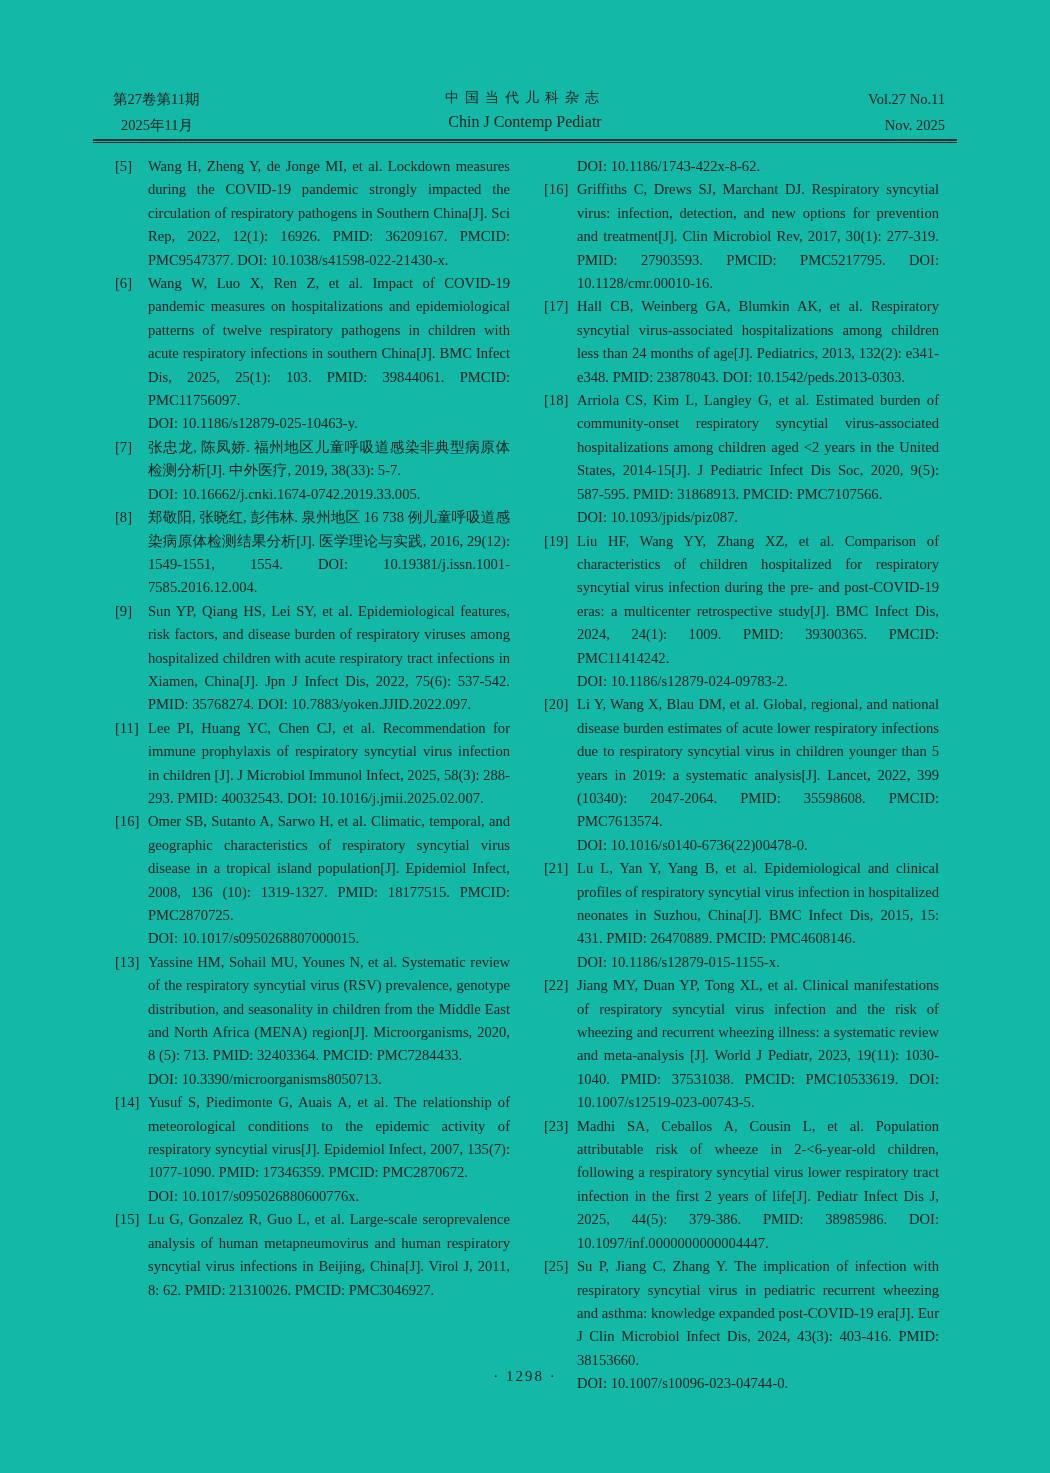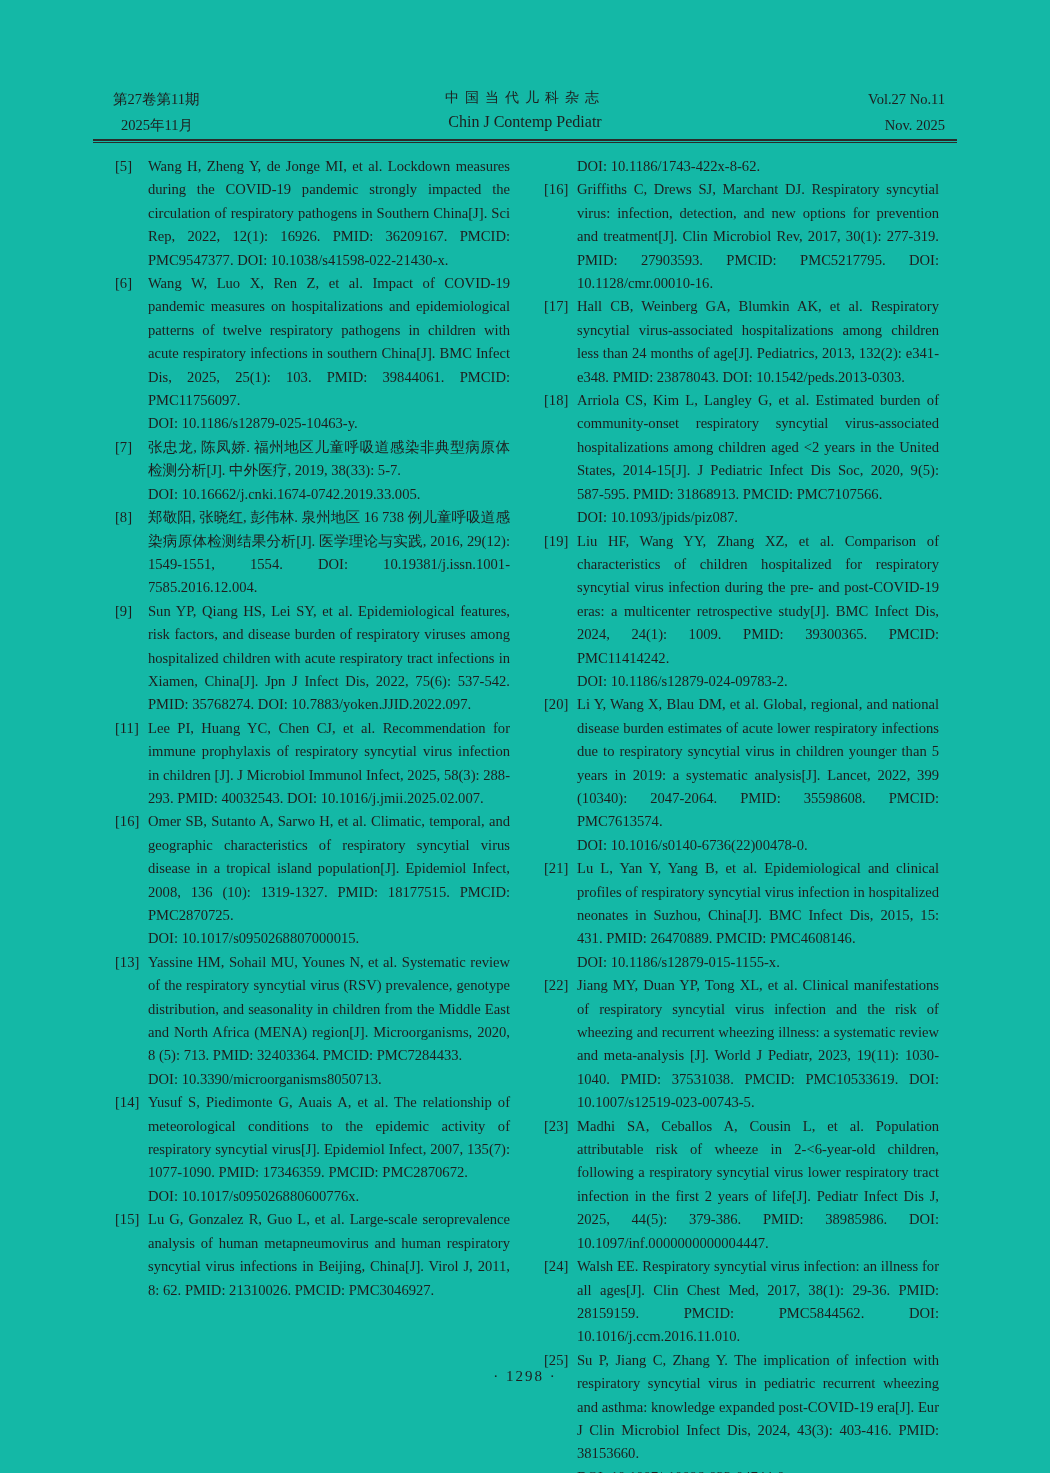--- a/index.html
+++ b/index.html
@@ -173,24 +173,20 @@
         </div>
         <div class="ref">
           <span class="ref-label">[22]</span>
           <div class="ref-text">Jiang MY, Duan YP, Tong XL, et al. Clinical manifestations of respiratory syncytial virus infection and the risk of wheezing and recurrent wheezing illness: a systematic review and meta-analysis [J]. World J Pediatr, 2023, 19(11): 1030-1040. PMID: 37531038. PMCID: PMC10533619. DOI: 10.1007/s12519-023-00743-5.</div>
         </div>
         <div class="ref">
           <span class="ref-label">[23]</span>
           <div class="ref-text">Madhi SA, Ceballos A, Cousin L, et al. Population attributable risk of wheeze in 2-&lt;6-year-old children, following a respiratory syncytial virus lower respiratory tract infection in the first 2 years of life[J]. Pediatr Infect Dis J, 2025, 44(5): 379-386. PMID: 38985986. DOI: 10.1097/inf.0000000000004447.</div>
         </div>
         <div class="ref">
-          <span class="ref-label">[24]</span>
-          <div class="ref-text">Walsh EE. Respiratory syncytial virus infection: an illness for all ages[J]. Clin Chest Med, 2017, 38(1): 29-36. PMID: 28159159. PMCID: PMC5844562. DOI: 10.1016/j.ccm.2016.11.010.</div>
-        </div>
-        <div class="ref">
           <span class="ref-label">[25]</span>
           <div class="ref-text">Su P, Jiang C, Zhang Y. The implication of infection with respiratory syncytial virus in pediatric recurrent wheezing and asthma: knowledge expanded post-COVID-19 era[J]. Eur J Clin Microbiol Infect Dis, 2024, 43(3): 403-416. PMID: 38153660.
 DOI: 10.1007/s10096-023-04744-0.</div>
         </div>
       </div>
   </div>
 
   <div class="footer">
     <span>· 1298 ·</span>
   </div>

